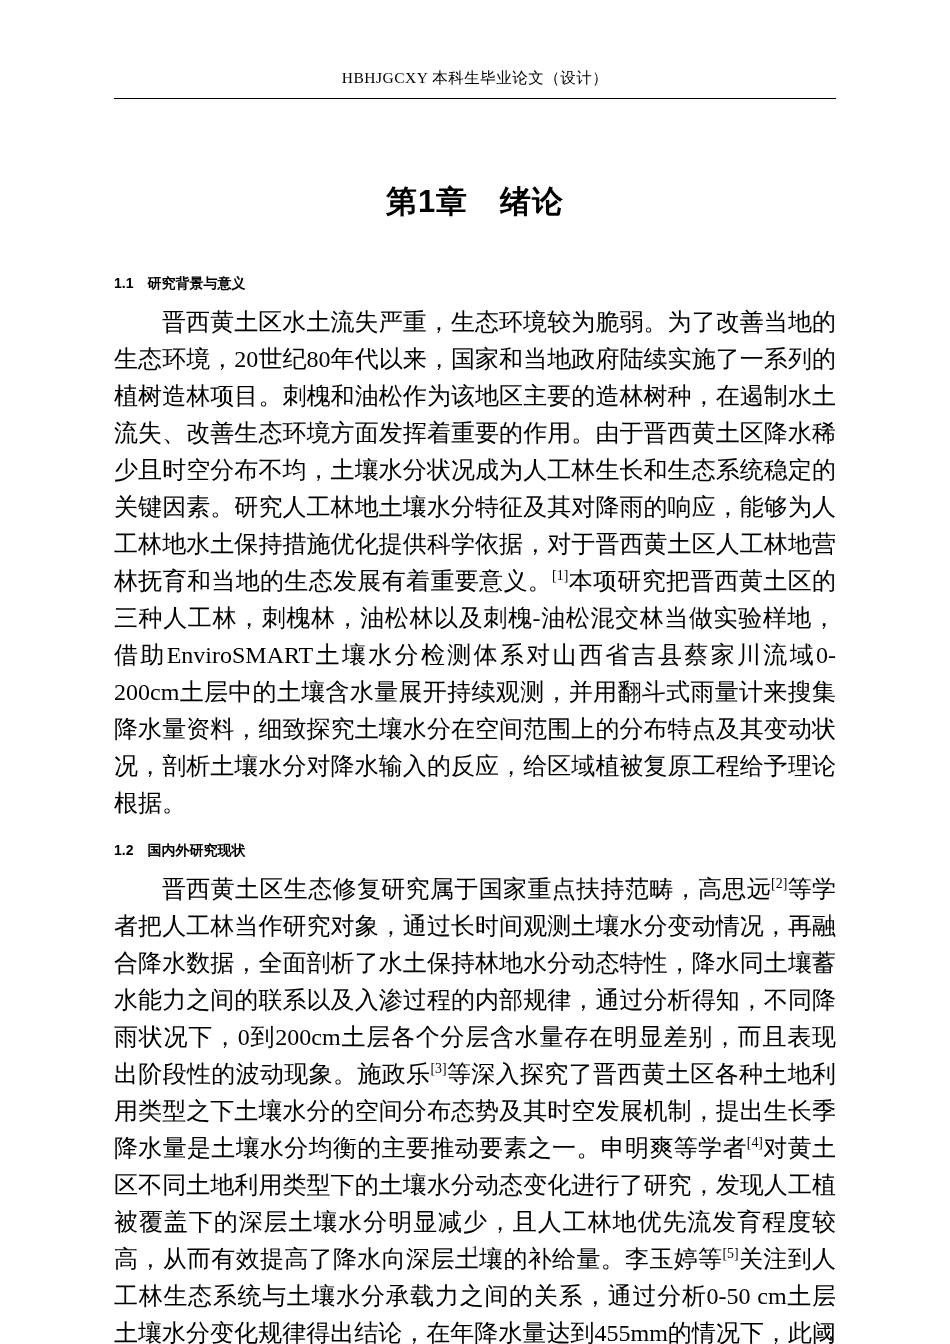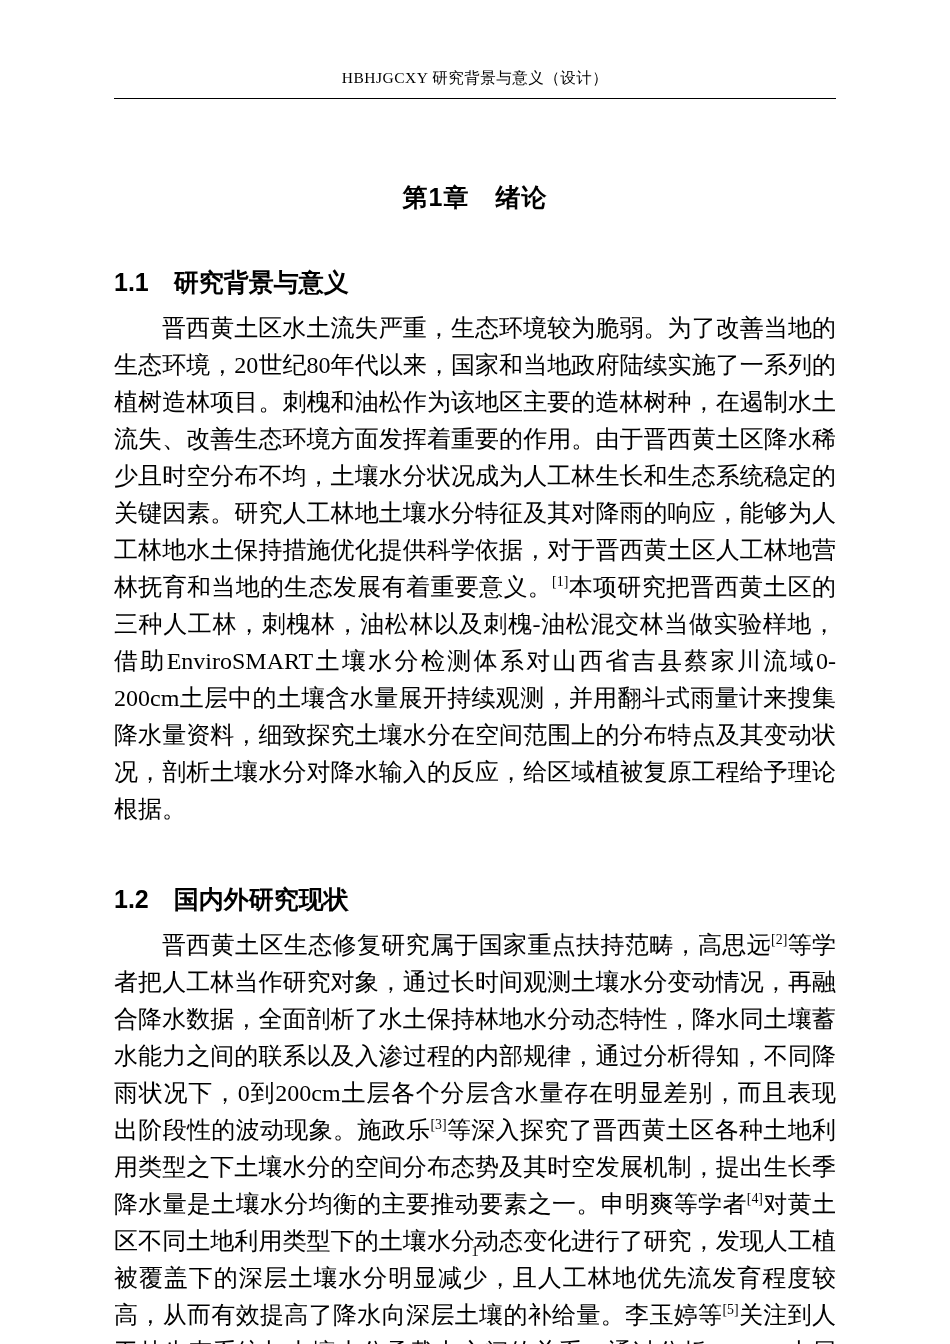--- a/index.html
+++ b/index.html
@@ -26,32 +26,32 @@
     text-align: center;
     font-size: 15.5px;
     letter-spacing: 0.5px;
     padding-bottom: 9px;
     border-bottom: 1px solid #000000;
   }
   .chapter-title {
     margin: 82px 0 0 0;
     text-align: center;
     font-family: "Liberation Sans", "DejaVu Sans", sans-serif;
-    font-size: 25px;
+    font-size: 31px;
     font-weight: bold;
     letter-spacing: 1px;
   }
   .section-heading {
     margin: 52px 0 0 0;
     font-family: "Liberation Sans", "DejaVu Sans", sans-serif;
-    font-size: 25px;
+    font-size: 14px;
     font-weight: bold;
   }
   .section-heading.second {
-    margin-top: 55px;
+    margin-top: 20px;
   }
   .body-para {
     margin: 11px 0 0 0;
     font-size: 24px;
     line-height: 37px;
     text-align: justify;
     text-indent: 2em;
   }
   .body-para sup {
     font-size: 0.58em;
@@ -66,21 +66,21 @@
     text-align: center;
     font-size: 15px;
   }
 </style>
 </head>
 <body>
 
 <div class="page">
 
   <div class="header">
-    <span>HBHJGCXY 研究背景与意义（设计）</span>
+    <span>HBHJGCXY 本科生毕业论文（设计）</span>
   </div>
 
   <h1 class="chapter-title">第1章　绪论</h1>
 
   <h2 class="section-heading">1.1　研究背景与意义</h2>
 
   <p class="body-para">晋西黄土区水土流失严重，生态环境较为脆弱。为了改善当地的生态环境，20世纪80年代以来，国家和当地政府陆续实施了一系列的植树造林项目。刺槐和油松作为该地区主要的造林树种，在遏制水土流失、改善生态环境方面发挥着重要的作用。由于晋西黄土区降水稀少且时空分布不均，土壤水分状况成为人工林生长和生态系统稳定的关键因素。研究人工林地土壤水分特征及其对降雨的响应，能够为人工林地水土保持措施优化提供科学依据，对于晋西黄土区人工林地营林抚育和当地的生态发展有着重要意义。<sup>[1]</sup>本项研究把晋西黄土区的三种人工林，刺槐林，油松林以及刺槐-油松混交林当做实验样地，借助EnviroSMART土壤水分检测体系对山西省吉县蔡家川流域0-200cm土层中的土壤含水量展开持续观测，并用翻斗式雨量计来搜集降水量资料，细致探究土壤水分在空间范围上的分布特点及其变动状况，剖析土壤水分对降水输入的反应，给区域植被复原工程给予理论根据。</p>
 
   <h2 class="section-heading second">1.2　国内外研究现状</h2>
 

